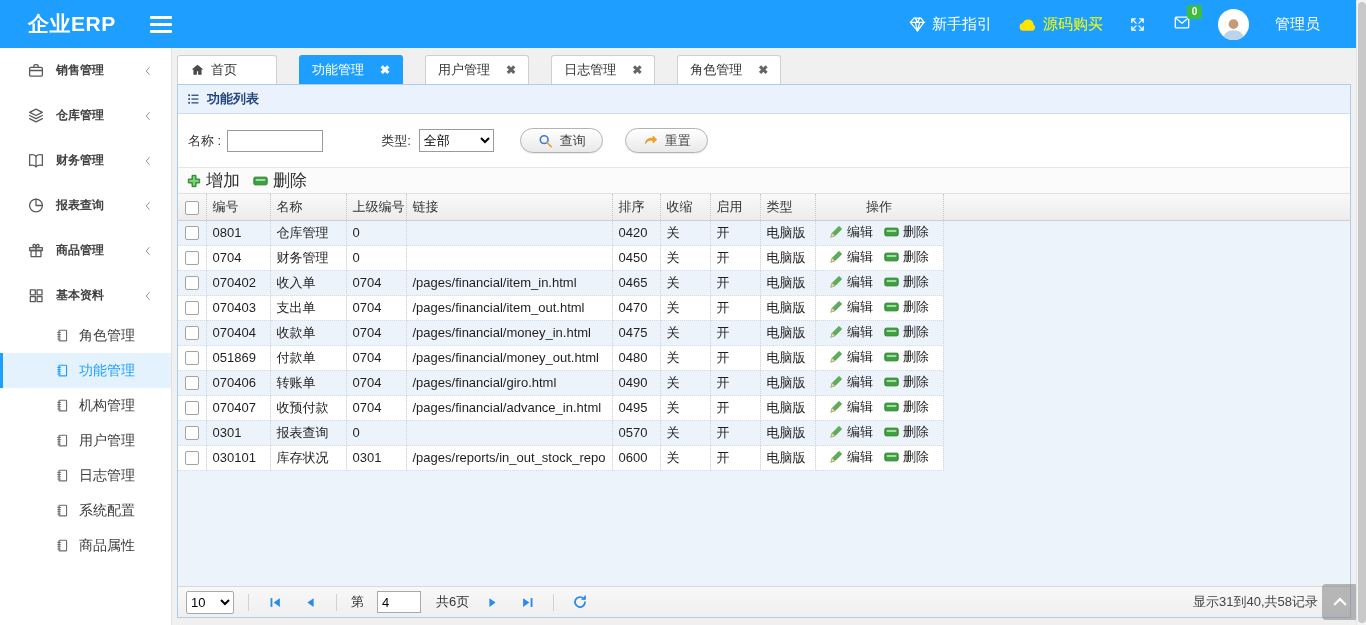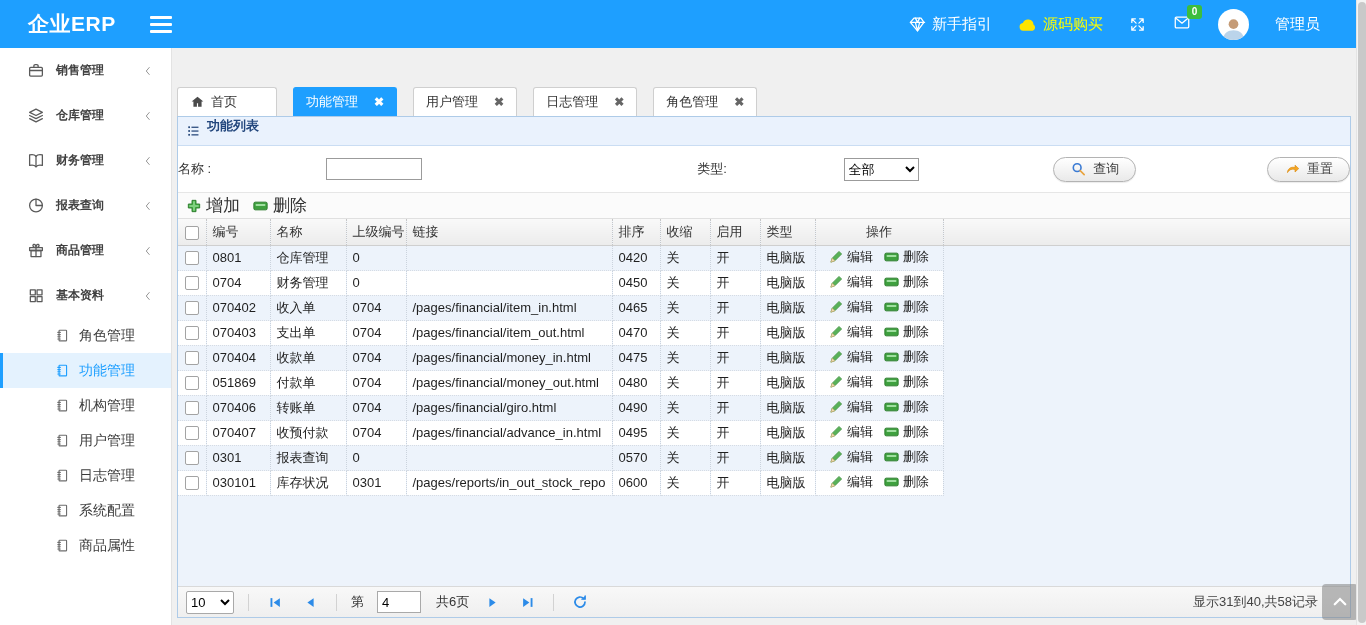--- a/index.html
+++ b/index.html
@@ -25,31 +25,31 @@
   .side-item .mi { color:#5A5A5A; margin-right:11px; display:inline-flex; }
   .side-item .chev { position:absolute; right:17px; color:#8a8a8a; display:inline-flex; }
   .sub-item { height:35px; display:flex; align-items:center; padding-left:55px; cursor:pointer; color:#3c3c3c; font-size:14px; position:relative; }
   .sub-item .mi { color:#6d6d6d; margin-right:9px; display:inline-flex; }
   .sub-item.active { background:#E4F2FE; color:#1E9FFF; }
   .sub-item.active::before { content:""; position:absolute; left:0; top:0; bottom:0; width:3px; background:#1E9FFF; }
   .sub-item.active .mi { color:#1E9FFF; }
 
   
   .main { position:absolute; left:172px; top:48px; right:10px; bottom:0; background:#F0F0F0; display:flex; flex-direction:column; }
-  .tabsbar { height:36px; padding:7px 0 0 5px; display:flex; align-items:center; gap:16px; flex:none;margin-top:32px; }
+  .tabsbar { height:36px; padding:7px 0 0 5px; display:flex; align-items:center; gap:22px; flex:none; }
   .tab { height:29px; background:#fff; border:1px solid #CFCFCF; border-bottom:none; border-radius:3px 3px 0 0; display:flex; align-items:center; padding:0 12px; font-size:13px; color:#333; cursor:pointer; min-width:100px; }
   .tab .tab-ic { margin-right:6px; display:inline-flex; color:#444; }
   .tab .tab-x { margin-left:auto; padding-left:16px; font-size:12px; font-weight:bold; color:#666; cursor:pointer; line-height:1; }
   .tab.active { background:#1E9FFF; border-color:#1E9FFF; color:#fff; }
   .tab.active .tab-x { color:#fff; }
 
   .panel { flex:1; margin:0 5px 7px 5px; background:#fff; border:1px solid #AECBE8; display:flex; flex-direction:column; min-height:0; }
-  .panel-hd { height:29px; flex:none; background:#EAF2FD; border-bottom:1px solid #CADDF3; display:flex; padding-left:8px; font-size:13px; font-weight:bold; color:#23477D; gap:6px; }
-
-  .filterbar { height:47px; flex:none; background:#fff; display:flex; align-items:center; font-size:13px; color:#333; border-bottom:1px solid #E6E6E6;justify-content:space-between; }
+  .panel-hd { height:29px; flex:none; background:#EAF2FD; border-bottom:1px solid #CADDF3; display:flex; align-items:center; padding-left:8px; font-size:13px; font-weight:bold; color:#23477D; gap:6px; }
+
+  .filterbar { height:54px; flex:none; background:#fff; display:flex; align-items:center; padding-left:10px; font-size:13px; color:#333; border-bottom:1px solid #E6E6E6; }
   .f-label { margin-right:6px; }
   .f-input { width:96px; height:22px; border:1px solid #9b9b9b; font-size:13px; padding:0 4px; }
   .f-gap { width:58px; }
   .f-select { width:75px; height:23px; border:1px solid #9b9b9b; font-size:13px; margin-left:2px; background:#fff; }
   .pill-btn { height:25px; border:1px solid #B3B3B3; border-radius:13px; background:linear-gradient(#FFFFFF,#E9E9E9); display:flex; align-items:center; gap:6px; padding:0 16px; font-size:13px; color:#444; cursor:pointer; margin-left:22px; box-shadow:0 1px 1px rgba(0,0,0,.08); }
   .pill-btn:first-of-type { margin-left:26px; }
 
   .toolbar { height:26px; flex:none; background:#FBFBFB; border-bottom:1px solid #E0E0E0; display:flex; align-items:center; gap:12px; padding-left:8px; font-size:17px; color:#333; }
   .tool-link { display:flex; align-items:center; gap:4px; cursor:pointer; }
 

